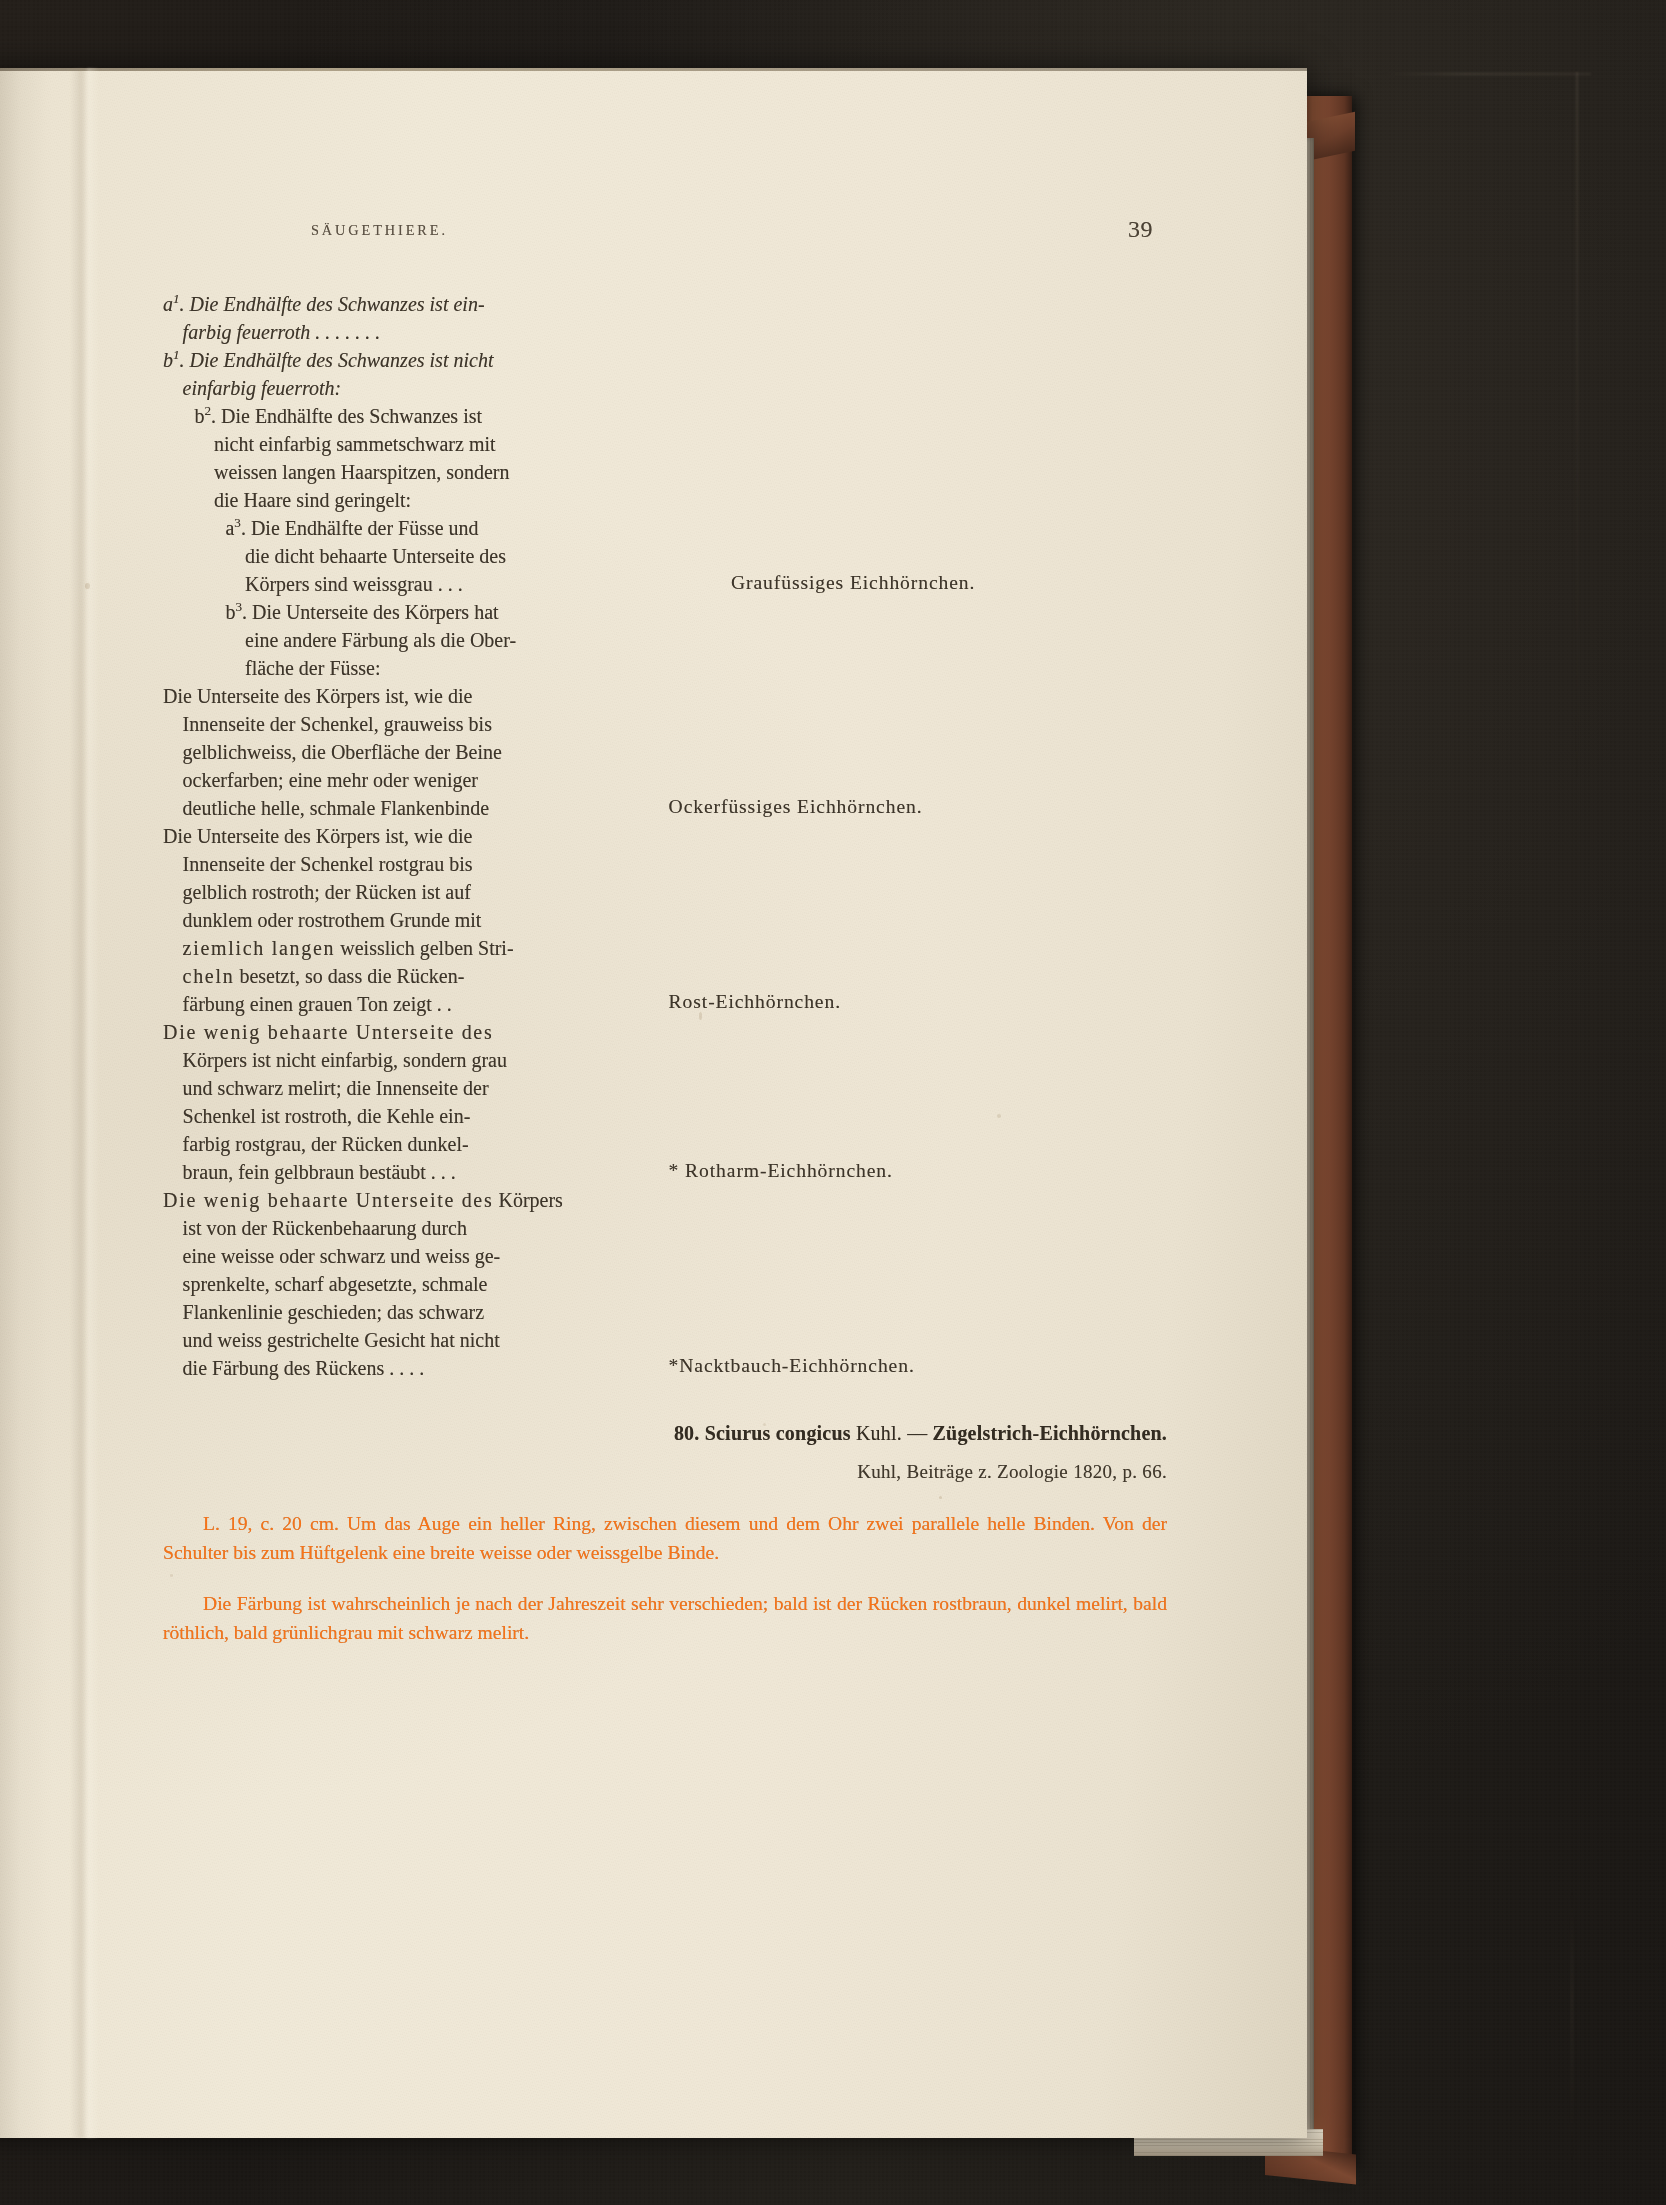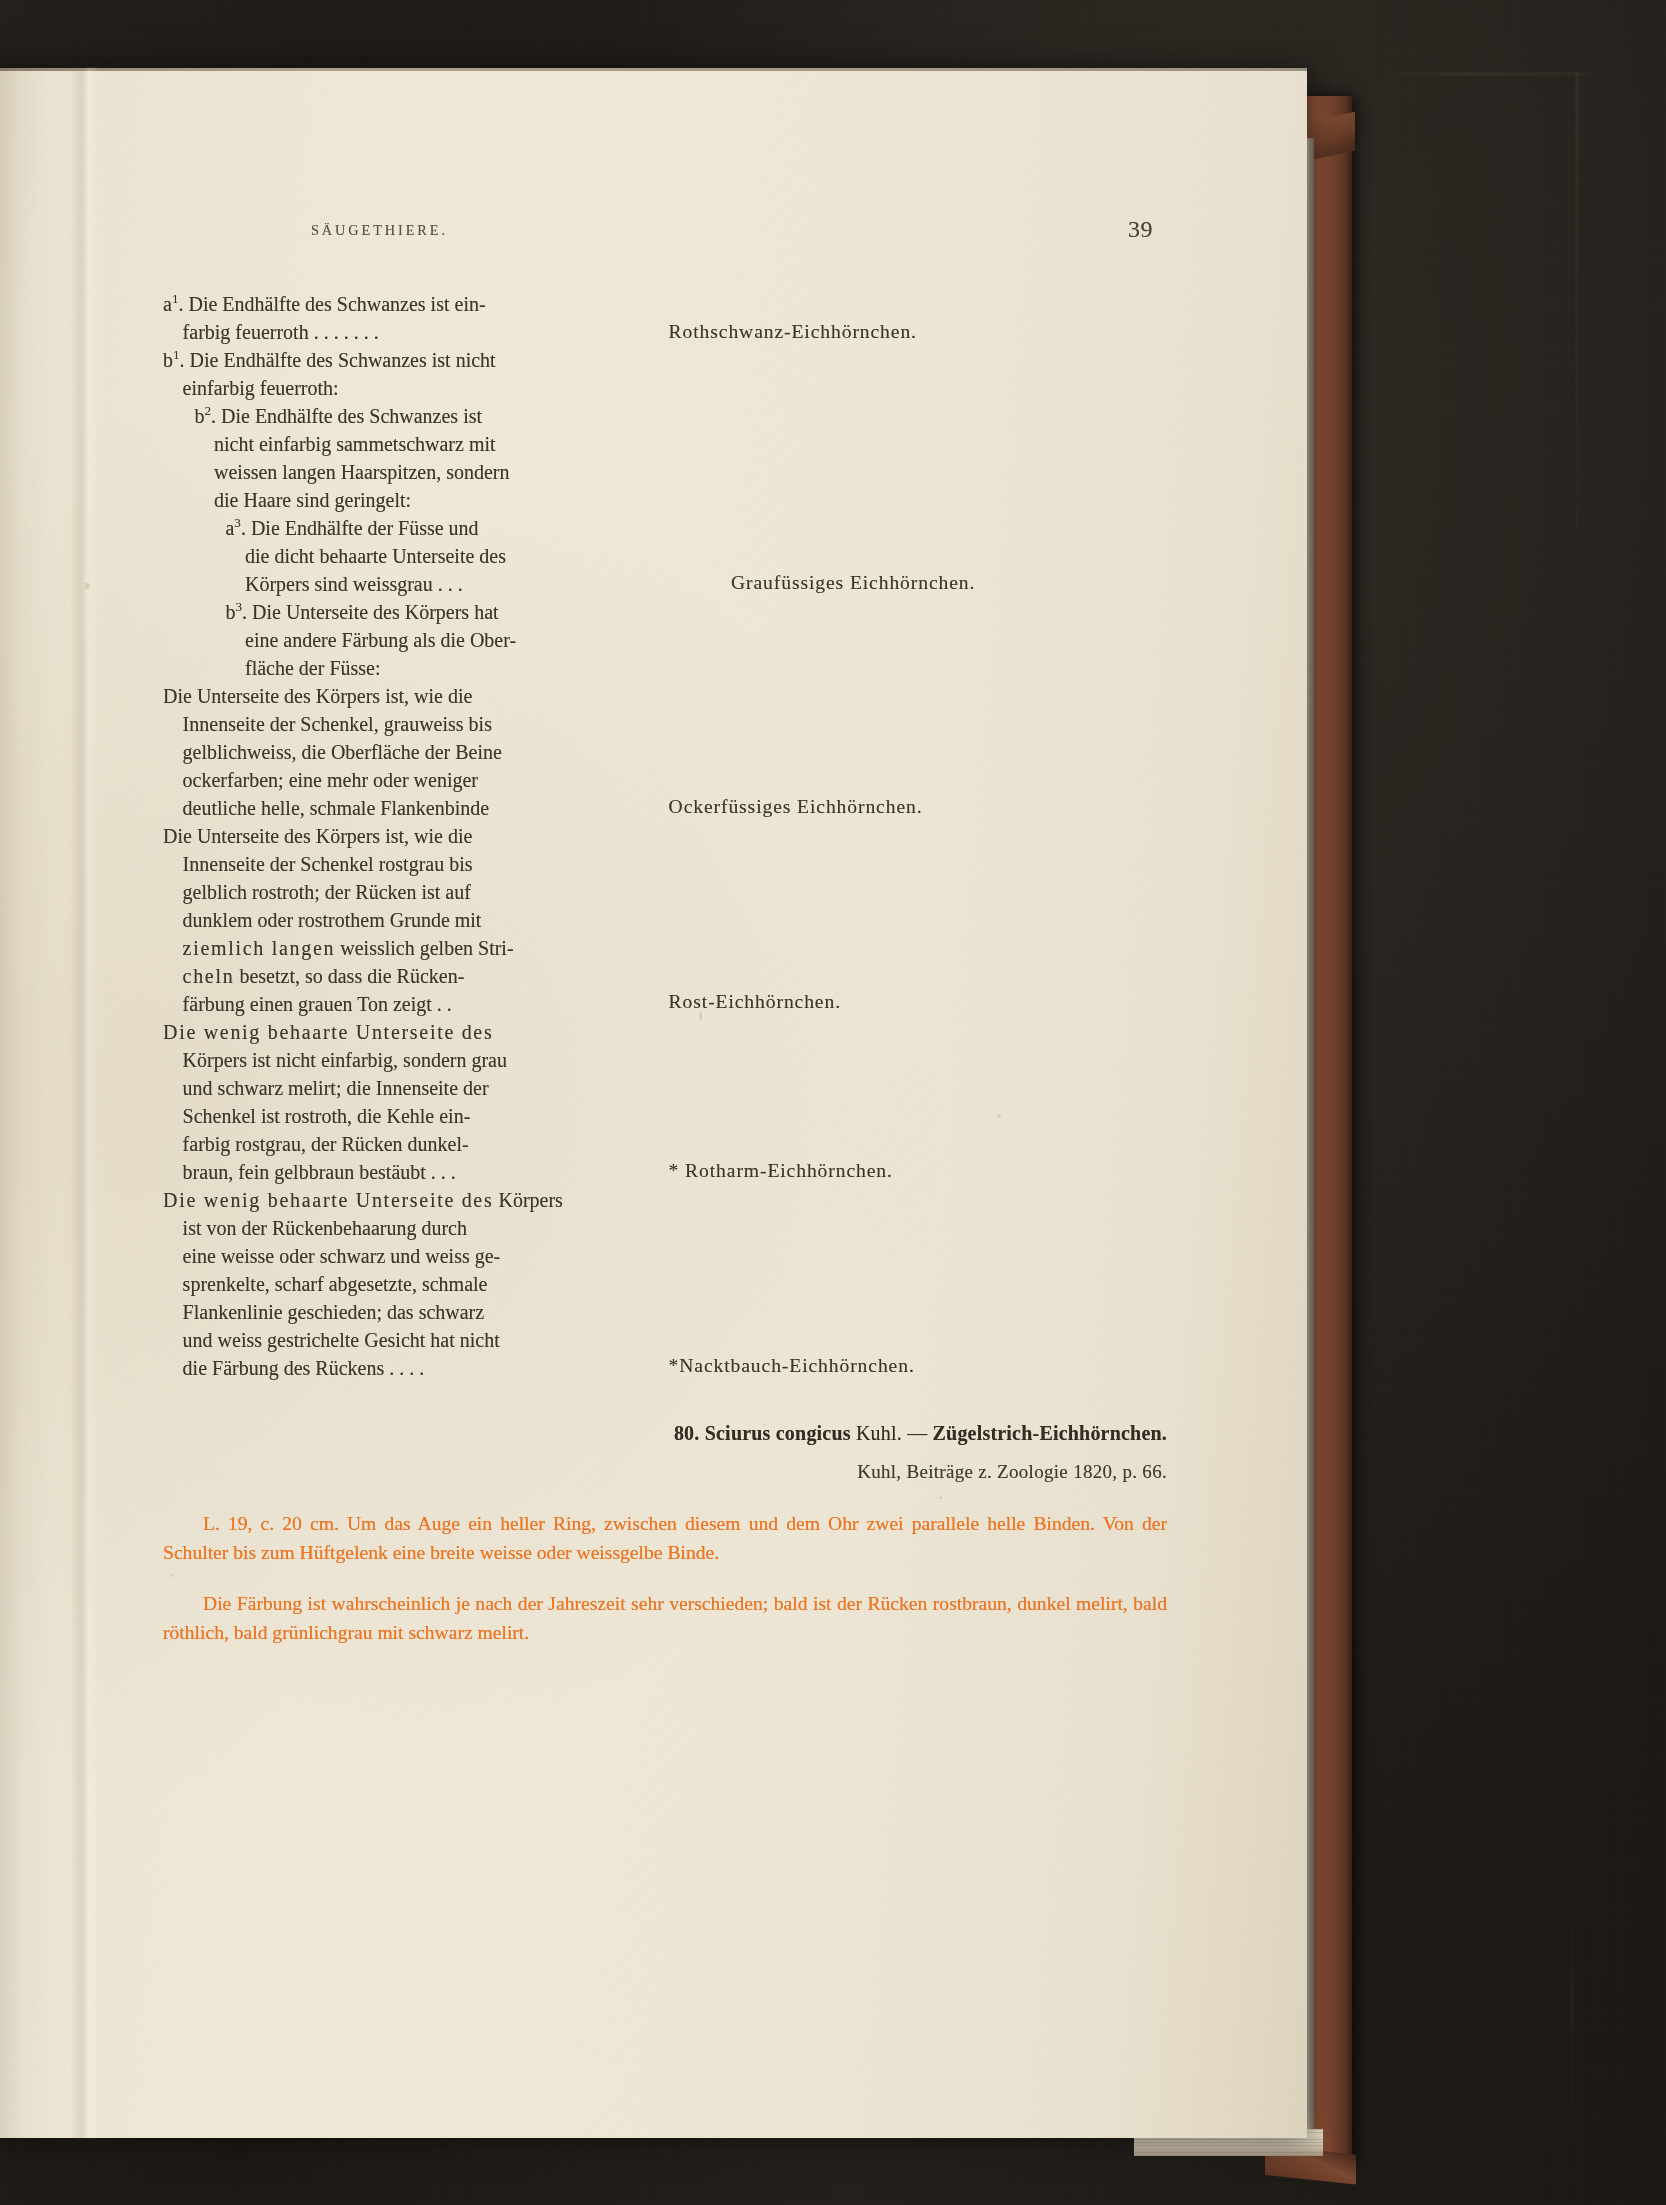--- a/index.html
+++ b/index.html
@@ -222,21 +222,21 @@
     line-height: 28px;
     letter-spacing: 0.9px;
     color: #3d352a;
     padding-left: 30px;
     padding-bottom: 0;
     white-space: nowrap;
   }
   .key-right.blank { visibility: hidden; }
 
   
-  .lvl1 { padding-left: 0px;  text-indent: -19.6px; margin-left: 19.6px; }
+  .lvl1 { padding-left: 0px;  text-indent: -19.6px; margin-left: 19.6px; font-style: italic; }
   .lvl2 { padding-left: 0px;  text-indent: -19.6px; margin-left: 51px; }
   .lvl3 { padding-left: 0px;  text-indent: -19.6px; margin-left: 82px; }
   .lvlP { padding-left: 0px;  text-indent: -19.6px; margin-left: 19.6px; }
 
   .lead { font-variant: normal; }
   sup.key-sup { font-size: .66em; vertical-align: super; line-height: 0; }
 
   
   .sp { letter-spacing: 1.7px; }
 
@@ -304,21 +304,20 @@
   <div class="typeblock ink-soft">
 
     <div class="running-head">
       <span class="rh-title">SÄUGETHIERE.</span>
       <span class="rh-folio">39</span>
     </div>
 
     <div id="key-container">
         <div class="key-row">
           <div class="key-left lvl1"><span class="lead">a<sup class="key-sup">1</sup></span>. <span>Die Endhälfte des Schwanzes ist ein-</span><br><span>farbig feuerroth  .   .   .   .   .   .   .</span></div>
-          <div class="key-right" style="padding-top: 28px; align-self: flex-start;">Rothschwanz-Eichhörnchen.</div>
         </div>
         <div class="key-row">
           <div class="key-left lvl1"><span class="lead">b<sup class="key-sup">1</sup></span>. <span>Die Endhälfte des Schwanzes ist nicht</span><br><span>einfarbig feuerroth:</span></div>
           <div class="key-right blank" style="padding-top: 28px; align-self: flex-start;">&nbsp;</div>
         </div>
         <div class="key-row">
           <div class="key-left lvl2"><span class="lead">b<sup class="key-sup">2</sup></span>. <span>Die Endhälfte des Schwanzes ist</span><br><span>nicht einfarbig sammetschwarz mit</span><br><span>weissen langen Haarspitzen, sondern</span><br><span>die Haare sind geringelt:</span></div>
           <div class="key-right blank" style="padding-top: 83px; align-self: flex-start;">&nbsp;</div>
         </div>
         <div class="key-row">

